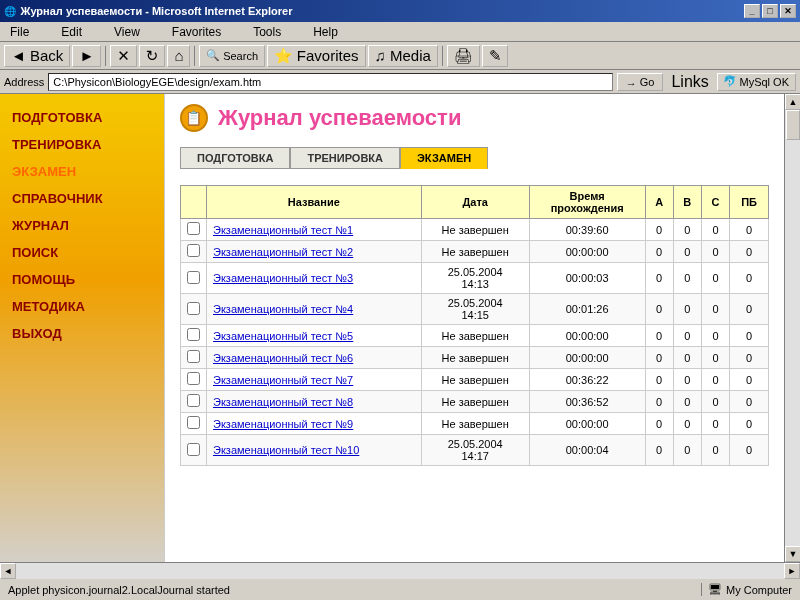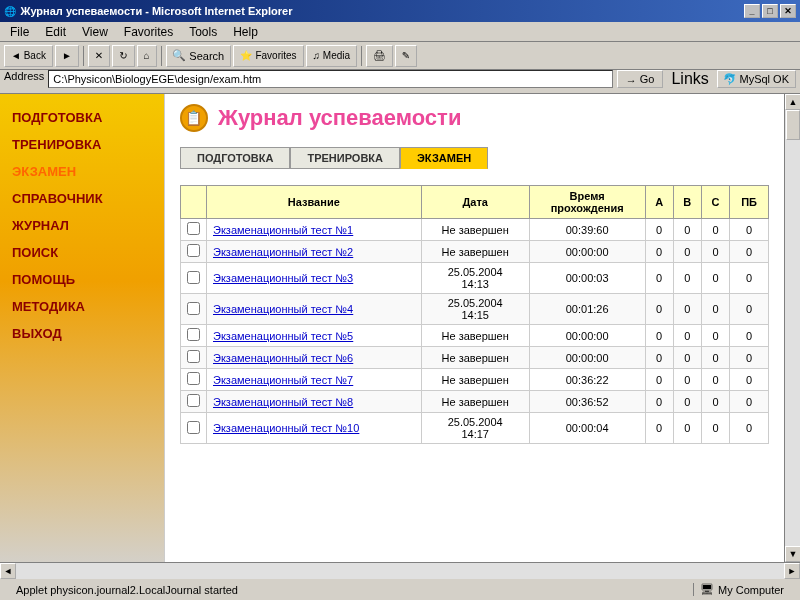--- a/index.html
+++ b/index.html
@@ -19,45 +19,45 @@
     .title-bar-icon { margin-right: 4px; font-size: 10px; }
     .title-bar-controls { margin-left: auto; display: flex; gap: 2px; }
     .title-btn {
       width: 16px; height: 14px; background: #c0c0c0; border: 1px outset #fff;
       font-size: 9px; display: flex; align-items: center; justify-content: center;
       cursor: pointer; color: #000;
     }
 
     .menu-bar {
       background: #d4d0c8; border-bottom: 1px solid #808080;
-      height: 20px; display: flex; align-items: center; padding: 0 2px;
+      height: 20px; display: flex; align-items: center; padding: 0 2px; gap: 16px;
     }
     .menu-item {
       padding: 2px 8px; font-size: 12px; cursor: pointer;
     }
 
     .toolbar {
       background: #d4d0c8; border-bottom: 1px solid #808080;
       height: 28px; display: flex; align-items: center; padding: 0 4px; gap: 2px;
     }
     .tb-btn {
       height: 22px; padding: 0 6px; background: #d4d0c8;
-      border: 1px outset #fff; font-size: 10px; cursor: pointer;
+      border: 1px outset #fff; font-size: 15px; cursor: pointer;
       display: flex; align-items: center; gap: 2px;
     }
     .tb-separator { width: 1px; height: 20px; background: #808080; margin: 0 2px; }
     .tb-search-btn {
       display: flex; align-items: center; gap: 3px;
       padding: 2px 6px; background: #d4d0c8; border: 1px outset #fff;
       font-size: 11px; cursor: pointer; height: 22px;
     }
 
     .address-bar {
       background: #d4d0c8; border-bottom: 1px solid #808080;
-      height: 24px; display: flex; align-items: flex-start; padding: 0 4px; gap: 4px;
+      height: 24px; display: flex; align-items: center; padding: 0 4px; gap: 4px;
     }
     .addr-label { font-size: 11px; }
     .addr-input {
       flex: 1; height: 18px; border: 1px inset #808080; font-size: 11px;
       padding: 0 4px; background: white;
     }
     .go-btn {
       height: 18px; padding: 0 8px; font-size: 11px;
       background: #d4d0c8; border: 1px outset #fff; cursor: pointer;
     }
@@ -139,21 +139,21 @@
     }
     .data-table tr:nth-child(even) { background: #f9f9f9; }
 
     .cb-cell { width: 20px; text-align: center; }
     input[type=checkbox] { cursor: pointer; }
 
     
     .status-bar {
       background: #d4d0c8; border-top: 1px solid #808080;
       height: 22px; display: flex; align-items: center;
-      padding: 0 16px; font-size: 11px;
+      padding: 0 8px; font-size: 11px;
     }
     .status-text { flex: 1; }
     .status-right {
       display: flex; align-items: center; gap: 4px;
       border-left: 1px solid #808080; padding-left: 6px;
     }
 
     .scrollbar-placeholder {
       width: 16px; background: #d4d0c8; border-left: 1px solid #808080;
       display: flex; flex-direction: column;
@@ -387,20 +387,34 @@
     <td>0</td>
     <td>0</td>
     <td>0</td>
     <td>0</td>
   </tr>
             <tr>
     <td class="cb-cell">
       <input type="checkbox" style="">
     </td>
     <td class="name-cell">
+      <a href="#">Экзаменационный тест №9</a>
+    </td>
+    <td>Не завершен</td>
+    <td>00:00:00</td>
+    <td>0</td>
+    <td>0</td>
+    <td>0</td>
+    <td>0</td>
+  </tr>
+            <tr>
+    <td class="cb-cell">
+      <input type="checkbox" style="">
+    </td>
+    <td class="name-cell">
       <a href="#">Экзаменационный тест №10</a>
     </td>
     <td>25.05.2004<br>14:17</td>
     <td>00:00:04</td>
     <td>0</td>
     <td>0</td>
     <td>0</td>
     <td>0</td>
   </tr>
           </tbody>

